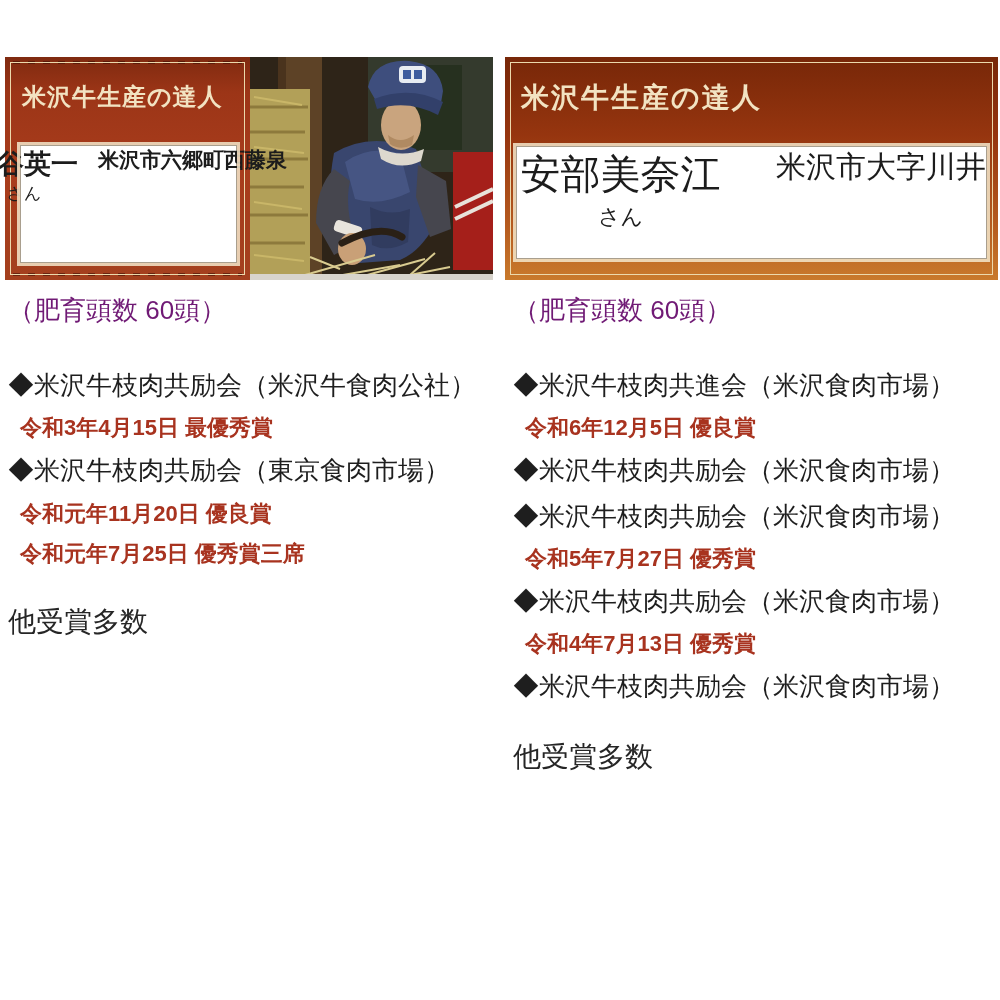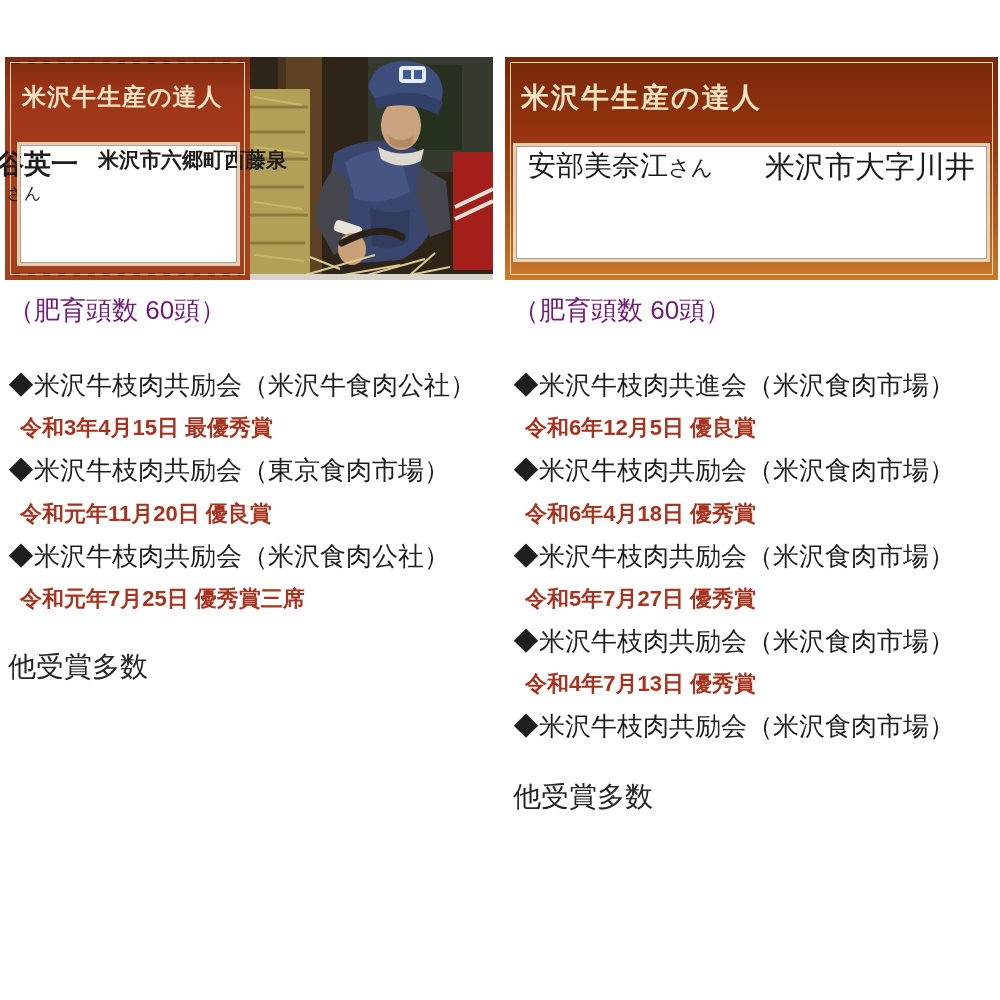--- a/index.html
+++ b/index.html
@@ -23,21 +23,21 @@
   .banner-title{position:absolute;font-family:"Liberation Serif",serif;font-weight:bold;color:#f2e3c2;z-index:4;white-space:nowrap;}
   .banner-left .banner-title{top:24px;left:17px;font-size:24px;letter-spacing:1px;}
   .banner-right .banner-title{top:22px;left:16px;font-size:28px;letter-spacing:2px;}
 
   .name-card{position:absolute;background:#ffffff;border:1px solid #a99f8e;outline:3px solid rgba(243,231,203,.85);
     display:flex;flex-direction:row;justify-content:center;text-align:center;z-index:5;}
   .banner-left .name-card{left:15px;right:13px;top:88px;bottom:17px;}
   .banner-right .name-card{left:11px;right:11px;top:89px;bottom:21px;}
   .person-name{font-family:"Liberation Serif",serif;color:#1c1c1c;white-space:nowrap;}
   .banner-left .person-name{font-size:27px;font-weight:bold;}
-  .banner-right .person-name{font-size:28px;font-weight:500;}
+  .banner-right .person-name{font-size:40px;font-weight:500;}
   .san{font-family:"Liberation Serif",serif;color:#1c1c1c;}
   .banner-left .san{font-size:17px;}
   .banner-right .san{font-size:22px;}
   .card-divider{background:#3a3a3a;}
   .banner-left .card-divider{height:2px;margin:5px 10px;}
   .banner-right .card-divider{height:3px;margin:2px 26px 8px;background:#4a4a4a;}
   .card-address{font-family:"Liberation Serif",serif;color:#1c1c1c;white-space:nowrap;}
   .banner-left .card-address{font-size:21px;font-weight:bold;}
   .banner-right .card-address{font-size:30px;font-weight:500;}
 
@@ -119,21 +119,20 @@
         </svg>
       </div>
 
       <div class="text-block">
         <div class="head-count">（肥育頭数 60頭）</div>
         <div class="awards">
           <div class="award-title">◆米沢牛枝肉共励会（米沢牛食肉公社）</div>
           <div class="award-date">令和3年4月15日 最優秀賞</div>
           <div class="award-title">◆米沢牛枝肉共励会（東京食肉市場）</div>
           <div class="award-date">令和元年11月20日 優良賞</div>
-          <div class="award-title">◆米沢牛枝肉共励会（米沢食肉公社）</div>
           <div class="award-date">令和元年7月25日 優秀賞三席</div>
         </div>
         <div class="more-awards">他受賞多数</div>
       </div>
     </div>
 
     <div class="col col-right">
       <div class="banner banner-right">
         <div class="banner-title">米沢牛生産の達人</div>
         <div class="name-card">
@@ -144,21 +143,20 @@
           <div class="card-address">米沢市大字川井</div>
         </div>
       </div>
 
       <div class="text-block">
         <div class="head-count">（肥育頭数 60頭）</div>
         <div class="awards">
           <div class="award-title">◆米沢牛枝肉共進会（米沢食肉市場）</div>
           <div class="award-date">令和6年12月5日 優良賞</div>
           <div class="award-title">◆米沢牛枝肉共励会（米沢食肉市場）</div>
-          <div class="award-date">令和6年4月18日 優秀賞</div>
           <div class="award-title">◆米沢牛枝肉共励会（米沢食肉市場）</div>
           <div class="award-date">令和5年7月27日 優秀賞</div>
           <div class="award-title">◆米沢牛枝肉共励会（米沢食肉市場）</div>
           <div class="award-date">令和4年7月13日 優秀賞</div>
           <div class="award-title">◆米沢牛枝肉共励会（米沢食肉市場）</div>
         </div>
         <div class="more-awards">他受賞多数</div>
       </div>
     </div>
 

